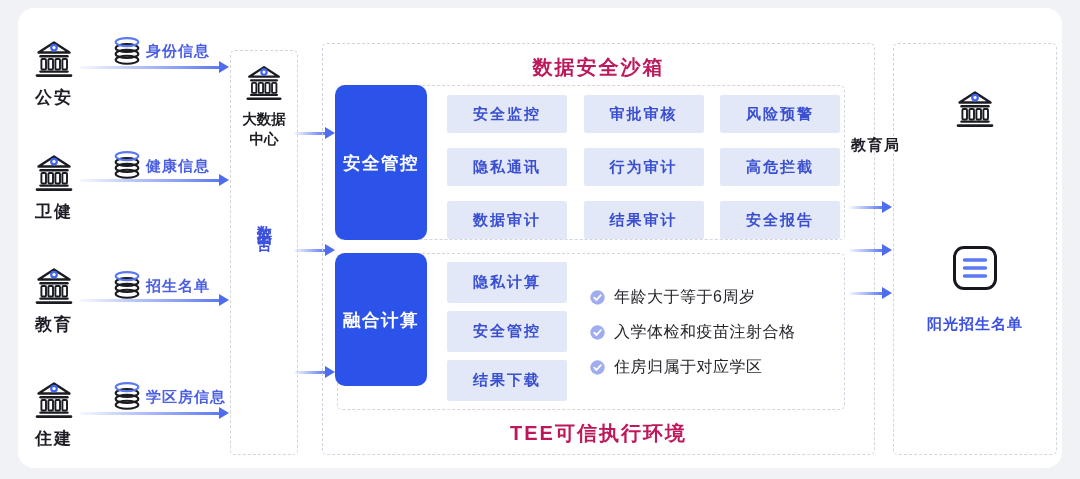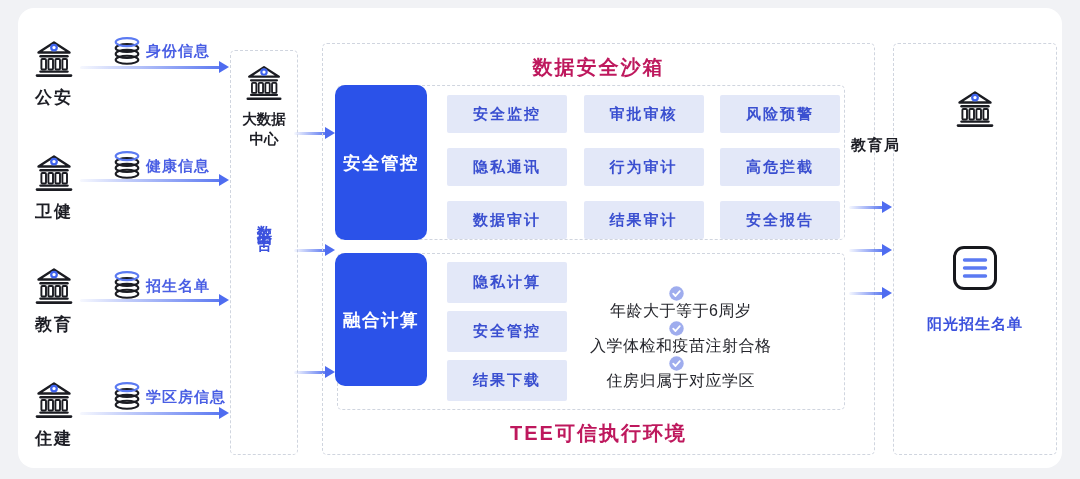--- a/index.html
+++ b/index.html
@@ -47,21 +47,21 @@
   
   .sandbox-title,.sandbox-footer{position:absolute;left:322px;width:553px;text-align:center;
     font-size:20px;font-weight:700;color:#be185d;letter-spacing:2px;}
   .grid-security{position:absolute;left:447px;top:95px;width:393px;
     display:grid;grid-template-columns:repeat(3,120px);column-gap:16.5px;row-gap:15px;}
   .grid-security .cell{height:38px;}
   .col-compute{position:absolute;left:447px;top:262px;width:120px;}
   .col-compute .cell{height:41px;margin-bottom:8px;}
 
   .rules{position:absolute;left:590px;top:286px;}
-  .rule{display:flex;align-items:center;height:22px;margin-bottom:13px;flex-direction:column;}
+  .rule{display:flex;align-items:center;height:22px;margin-bottom:13px;}
   .rule svg{margin-right:9px;flex:none;}
   .rule span{font-size:16px;color:#26272d;font-weight:500;letter-spacing:0.5px;white-space:nowrap;}
 
   
   .dest-label{position:absolute;left:851px;width:164px;text-align:left;
     font-size:15px;font-weight:600;color:#1d1e25;letter-spacing:1.5px;}
   .dest-output{position:absolute;left:893px;width:164px;text-align:center;
     font-size:15px;font-weight:700;color:#3b51dd;letter-spacing:1px;}
 </style>
 </head>

